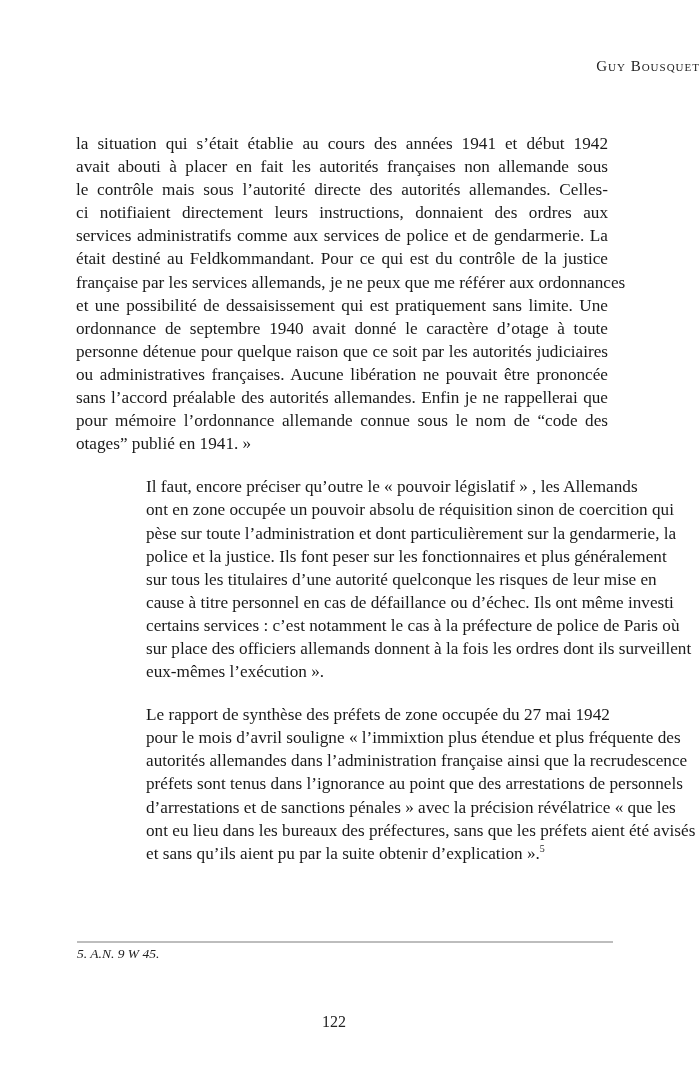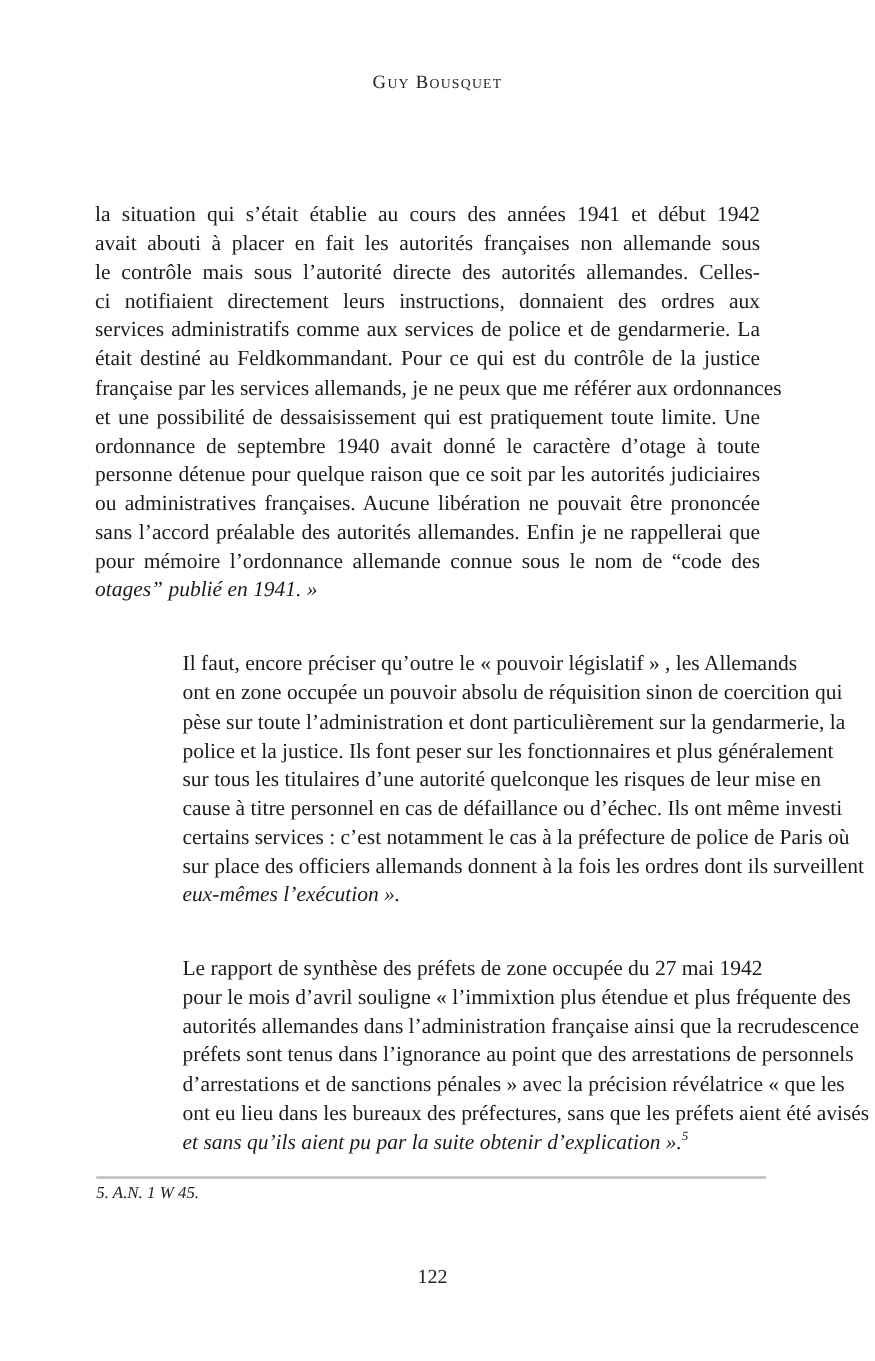--- a/index.html
+++ b/index.html
@@ -1,45 +1,45 @@
 <!DOCTYPE html>
 <html><head>
 <meta charset="utf-8">
 <style>
   html, body { margin:0; padding:0; background:#ffffff; }
   body { width:700px; height:1089px; position:relative; overflow:hidden;
          font-family:"Liberation Serif","DejaVu Serif",serif; color:#1a1a1a; }
-  .running-head { position:absolute; top:58px; left:0; width:700px; text-align:center;
+  .running-head { position:absolute; top:58px; left:0; width:700px; text-align:right;
          font-size:15px; letter-spacing:1px; color:#222; font-variant:small-caps; }
-  .body-text { position:absolute; left:76px; top:160px; width:532px; }
+  .body-text { position:absolute; left:76px; top:132px; width:532px; }
   .para { margin:0; font-size:17.2px; line-height:23.1px; text-align:justify; text-align-last:left; }
   .para.indent { text-indent:70px; }
-  .para + .para { margin-top:36px; }
+  .para + .para { margin-top:20px; }
   .line { display:block; text-align:justify; text-align-last:justify; white-space:nowrap; }
-  .line.last { text-align-last:left;font-style:italic; }
+  .line.last { text-align-last:left; }
   sup { font-size:10px; line-height:0; vertical-align:super; }
   .rule { position:absolute; left:77px; top:941px; width:536px; height:2px; background:#bdbdbd; }
   .footnote { position:absolute; left:77px; top:946px; font-size:13.5px; font-style:italic; color:#222; }
-  .page-number { position:absolute; top:1013px; left:0; width:668px; text-align:center; font-size:16px; color:#222;margin-left:12px; }
+  .page-number { position:absolute; top:1013px; left:0; width:668px; text-align:center; font-size:16px; color:#222; }
 </style>
 </head>
 <body>
 
 <div class="running-head">Guy Bousquet</div>
 
 <div class="body-text">
   <p class="para" id="p0">
       <span class="line">la situation qui s’était établie au cours des années 1941 et début 1942</span>
       <span class="line">avait abouti à placer en fait les autorités françaises non allemande sous</span>
       <span class="line">le contrôle mais sous l’autorité directe des autorités allemandes. Celles-</span>
       <span class="line">ci notifiaient directement leurs instructions, donnaient des ordres aux</span>
       <span class="line">services administratifs comme aux services de police et de gendarmerie. La</span>
       <span class="line">était destiné au Feldkommandant. Pour ce qui est du contrôle de la justice</span>
       <span class="line">française par les services allemands, je ne peux que me référer aux ordonnances</span>
-      <span class="line">et une possibilité de dessaisissement qui est pratiquement toute limite. Une</span>
+      <span class="line">et une possibilité de dessaisissement qui est pratiquement sans limite. Une</span>
       <span class="line">ordonnance de septembre 1940 avait donné le caractère d’otage à toute</span>
       <span class="line">personne détenue pour quelque raison que ce soit par les autorités judiciaires</span>
       <span class="line">ou administratives françaises. Aucune libération ne pouvait être prononcée</span>
       <span class="line">sans l’accord préalable des autorités allemandes. Enfin je ne rappellerai que</span>
       <span class="line">pour mémoire l’ordonnance allemande connue sous le nom de “code des</span>
       <span class="line last">otages” publié en 1941. »</span>
     </p>
   <p class="para indent" id="p1">
       <span class="line">Il faut, encore préciser qu’outre le « pouvoir législatif » , les Allemands</span>
       <span class="line">ont en zone occupée un pouvoir absolu de réquisition sinon de coercition qui</span>
@@ -56,15 +56,15 @@
       <span class="line">pour le mois d’avril souligne « l’immixtion plus étendue et plus fréquente des</span>
       <span class="line">autorités allemandes dans l’administration française ainsi que la recrudescence</span>
       <span class="line">préfets sont tenus dans l’ignorance au point que des arrestations de personnels</span>
       <span class="line">d’arrestations et de sanctions pénales » avec la précision révélatrice « que les</span>
       <span class="line">ont eu lieu dans les bureaux des préfectures, sans que les préfets aient été avisés</span>
       <span class="line last">et sans qu’ils aient pu par la suite obtenir d’explication ».<sup>5</sup></span>
     </p>
 </div>
 
 <div class="rule"></div>
-<div class="footnote">5. A.N. 1 W 45.</div>
+<div class="footnote">5. A.N. 9 W 45.</div>
 
 <div class="page-number">122</div>
 
 </body></html>

